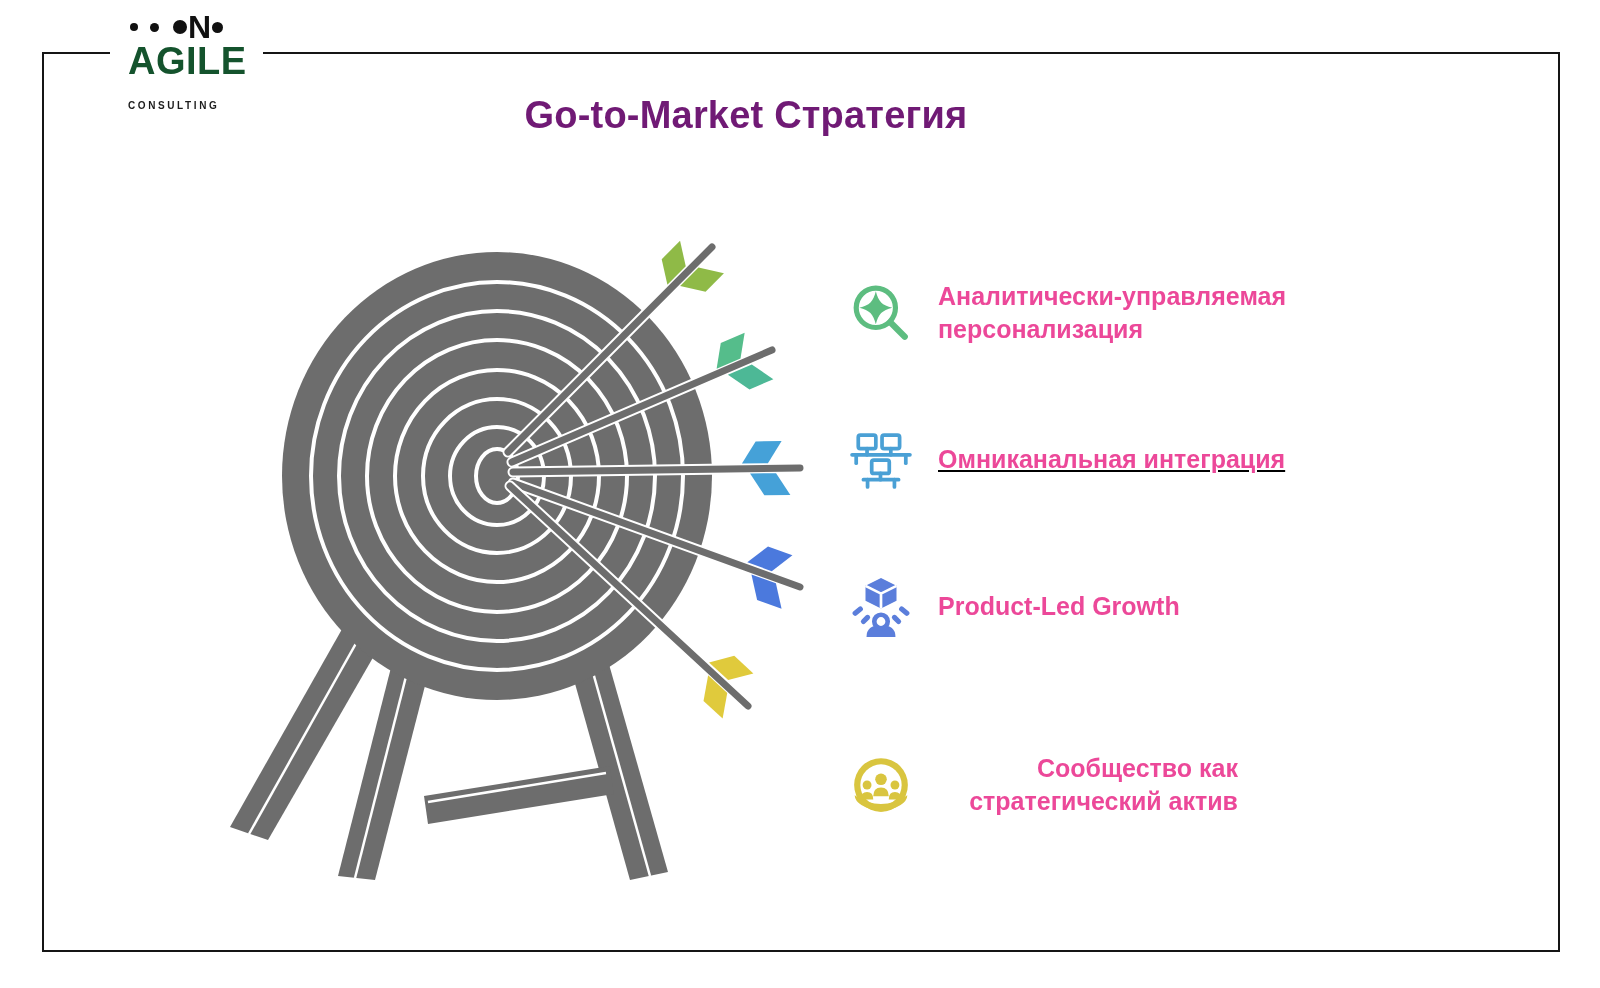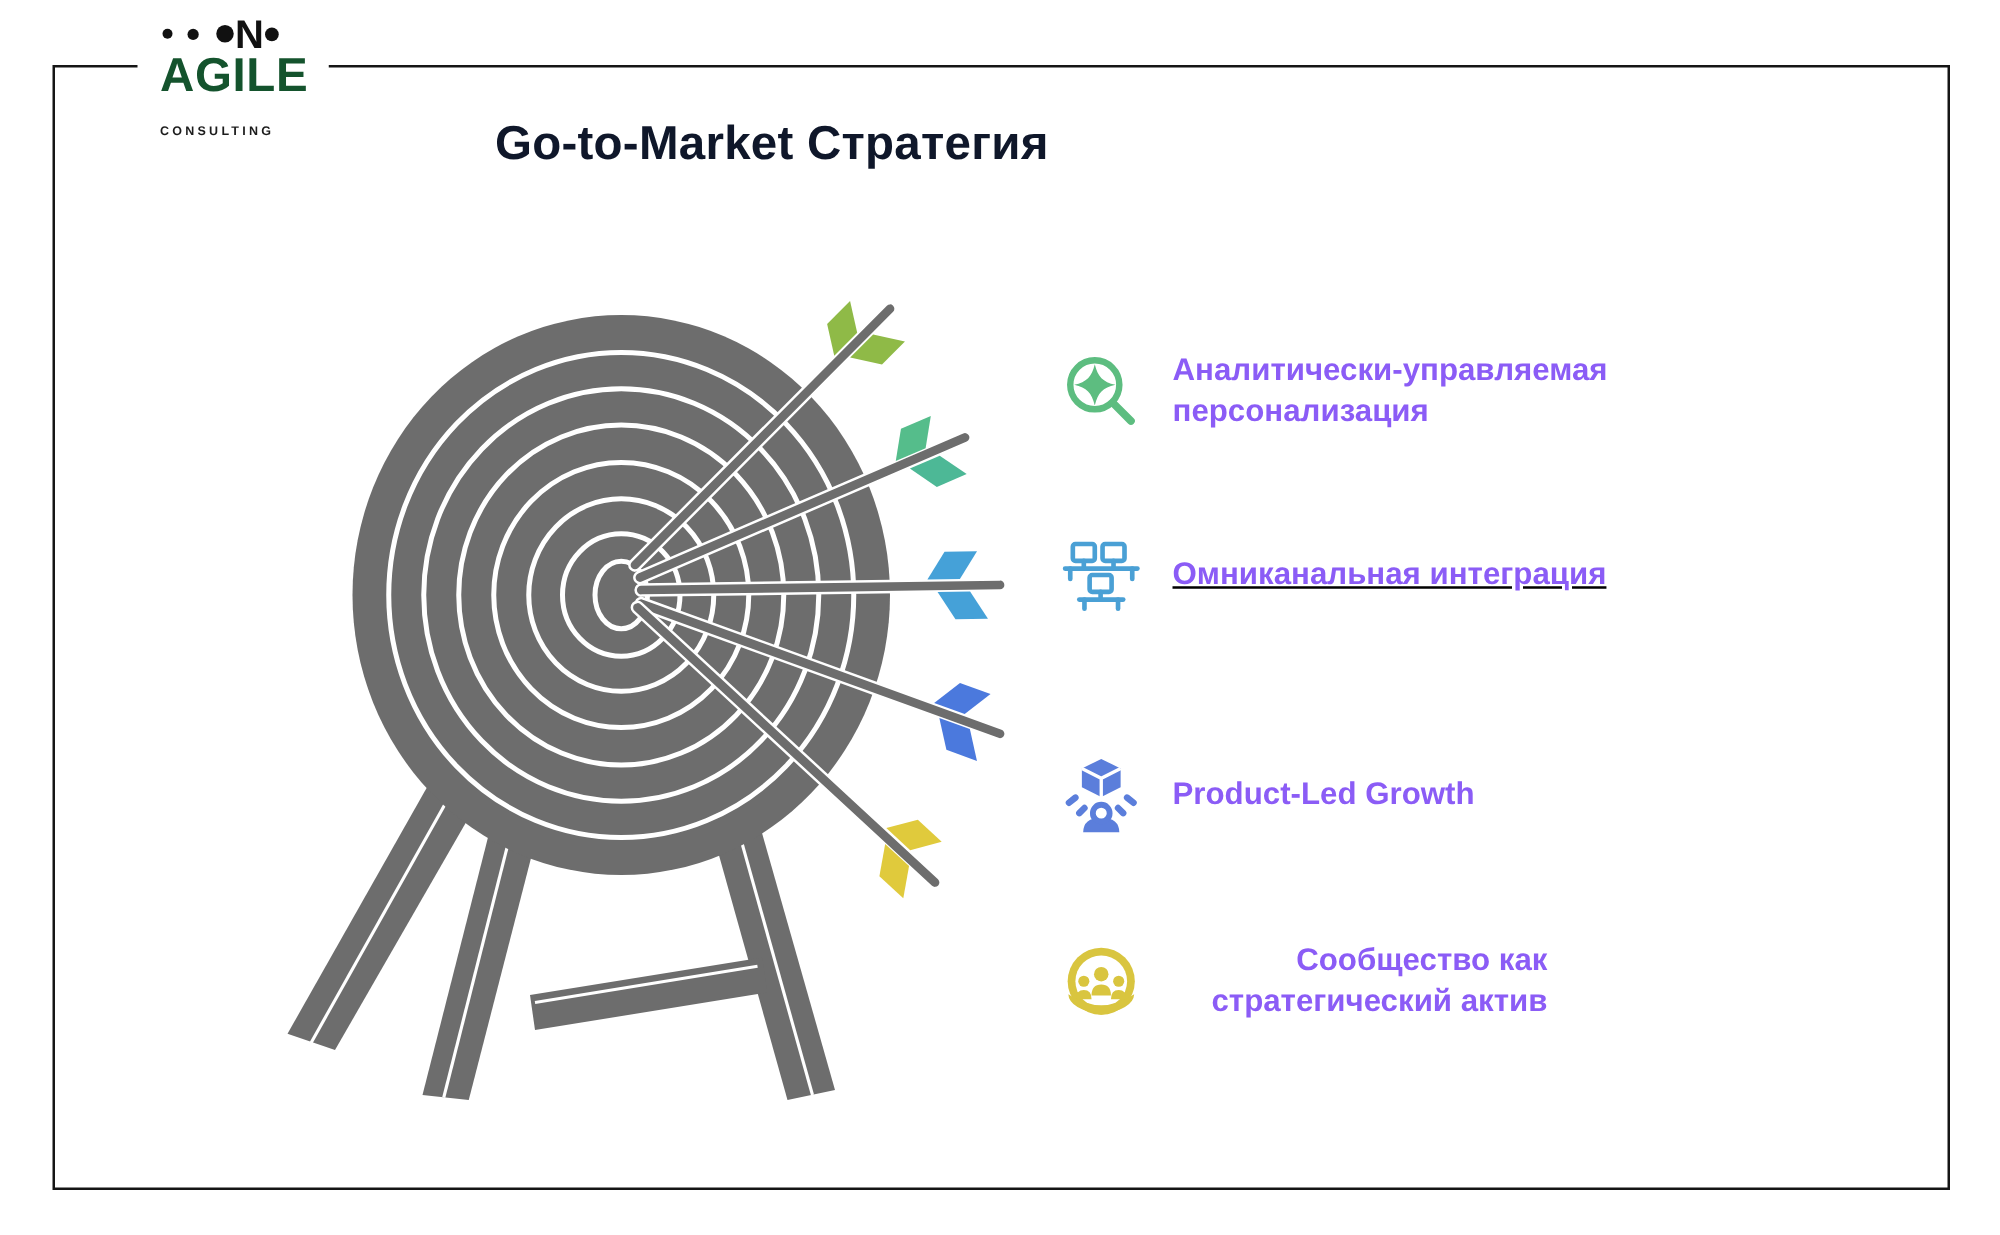--- a/index.html
+++ b/index.html
@@ -20,30 +20,30 @@
   .dot { background:#111; border-radius:50%; display:inline-block; }
   .d1 { width:8px; height:8px; }
   .d2 { width:9px; height:9px; margin-left:12px; }
   .d3 { width:14px; height:14px; margin-left:14px; }
   .logo-n { font-size:32px; font-weight:900; color:#111; line-height:1; margin:0 0 0 1px; letter-spacing:-1px; }
   .d4 { width:11px; height:11px; margin-left:2px; }
   .logo-name { font-size:38px; font-weight:800; color:#14532d; line-height:1.02; letter-spacing:0.5px; }
   .logo-sub  { font-size:10px; font-weight:600; color:#1c1c1c; letter-spacing:2.6px; margin-top:19px; }
   
   .title {
-    position:absolute; left:396px; top:94px; width:700px; text-align:left;
-    font-size:38px; font-weight:bold; color:#0f172a; letter-spacing:0.2px;
+    position:absolute; left:396px; top:94px; width:700px; text-align:center;
+    font-size:38px; font-weight:bold; color:#701a75; letter-spacing:0.2px;
   }
   
   .item { position:absolute; left:850px; display:flex; align-items:center; gap:26px; }
   .item .icon { width:62px; height:62px; flex:0 0 auto; }
-  .item .label { font-size:25px; font-weight:bold; color:#8b5cf6; line-height:1.3; }
+  .item .label { font-size:25px; font-weight:bold; color:#ec4899; line-height:1.3; }
   .i1 { top:280px; } .i1 .label { width:380px; }
   .i2 { top:428px;text-decoration:underline; } .i2 .label { width:440px; }
-  .i3 { top:604px;text-align:right; }
+  .i3 { top:575px;text-align:right; }
   .i4 { top:752px; } .i4 .label { width:300px;text-align:right; }
   
   .illus { position:absolute; left:200px; top:230px; }
 </style>
 </head>
 <body>
 
 <div class="frame"></div>
 
 <div class="logo">

